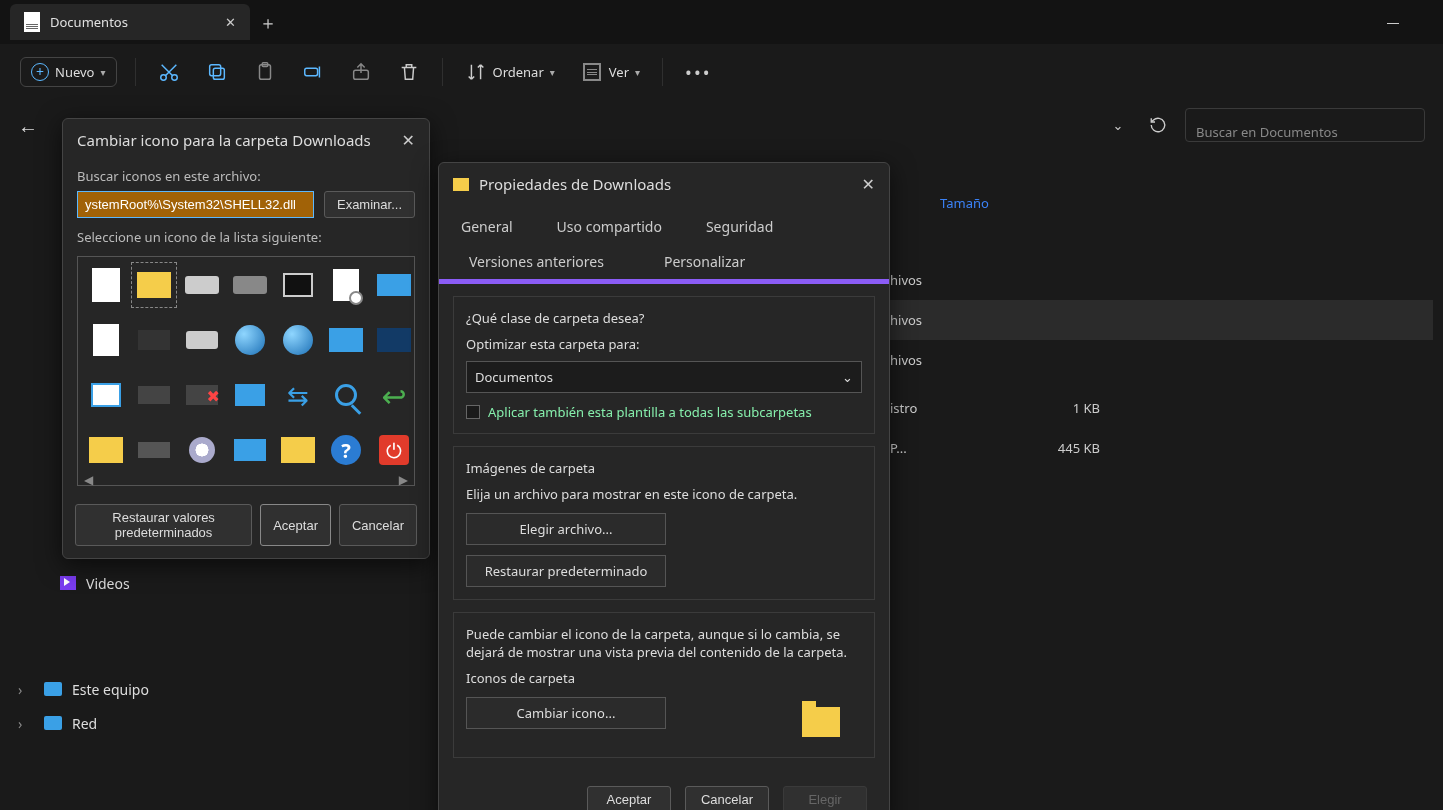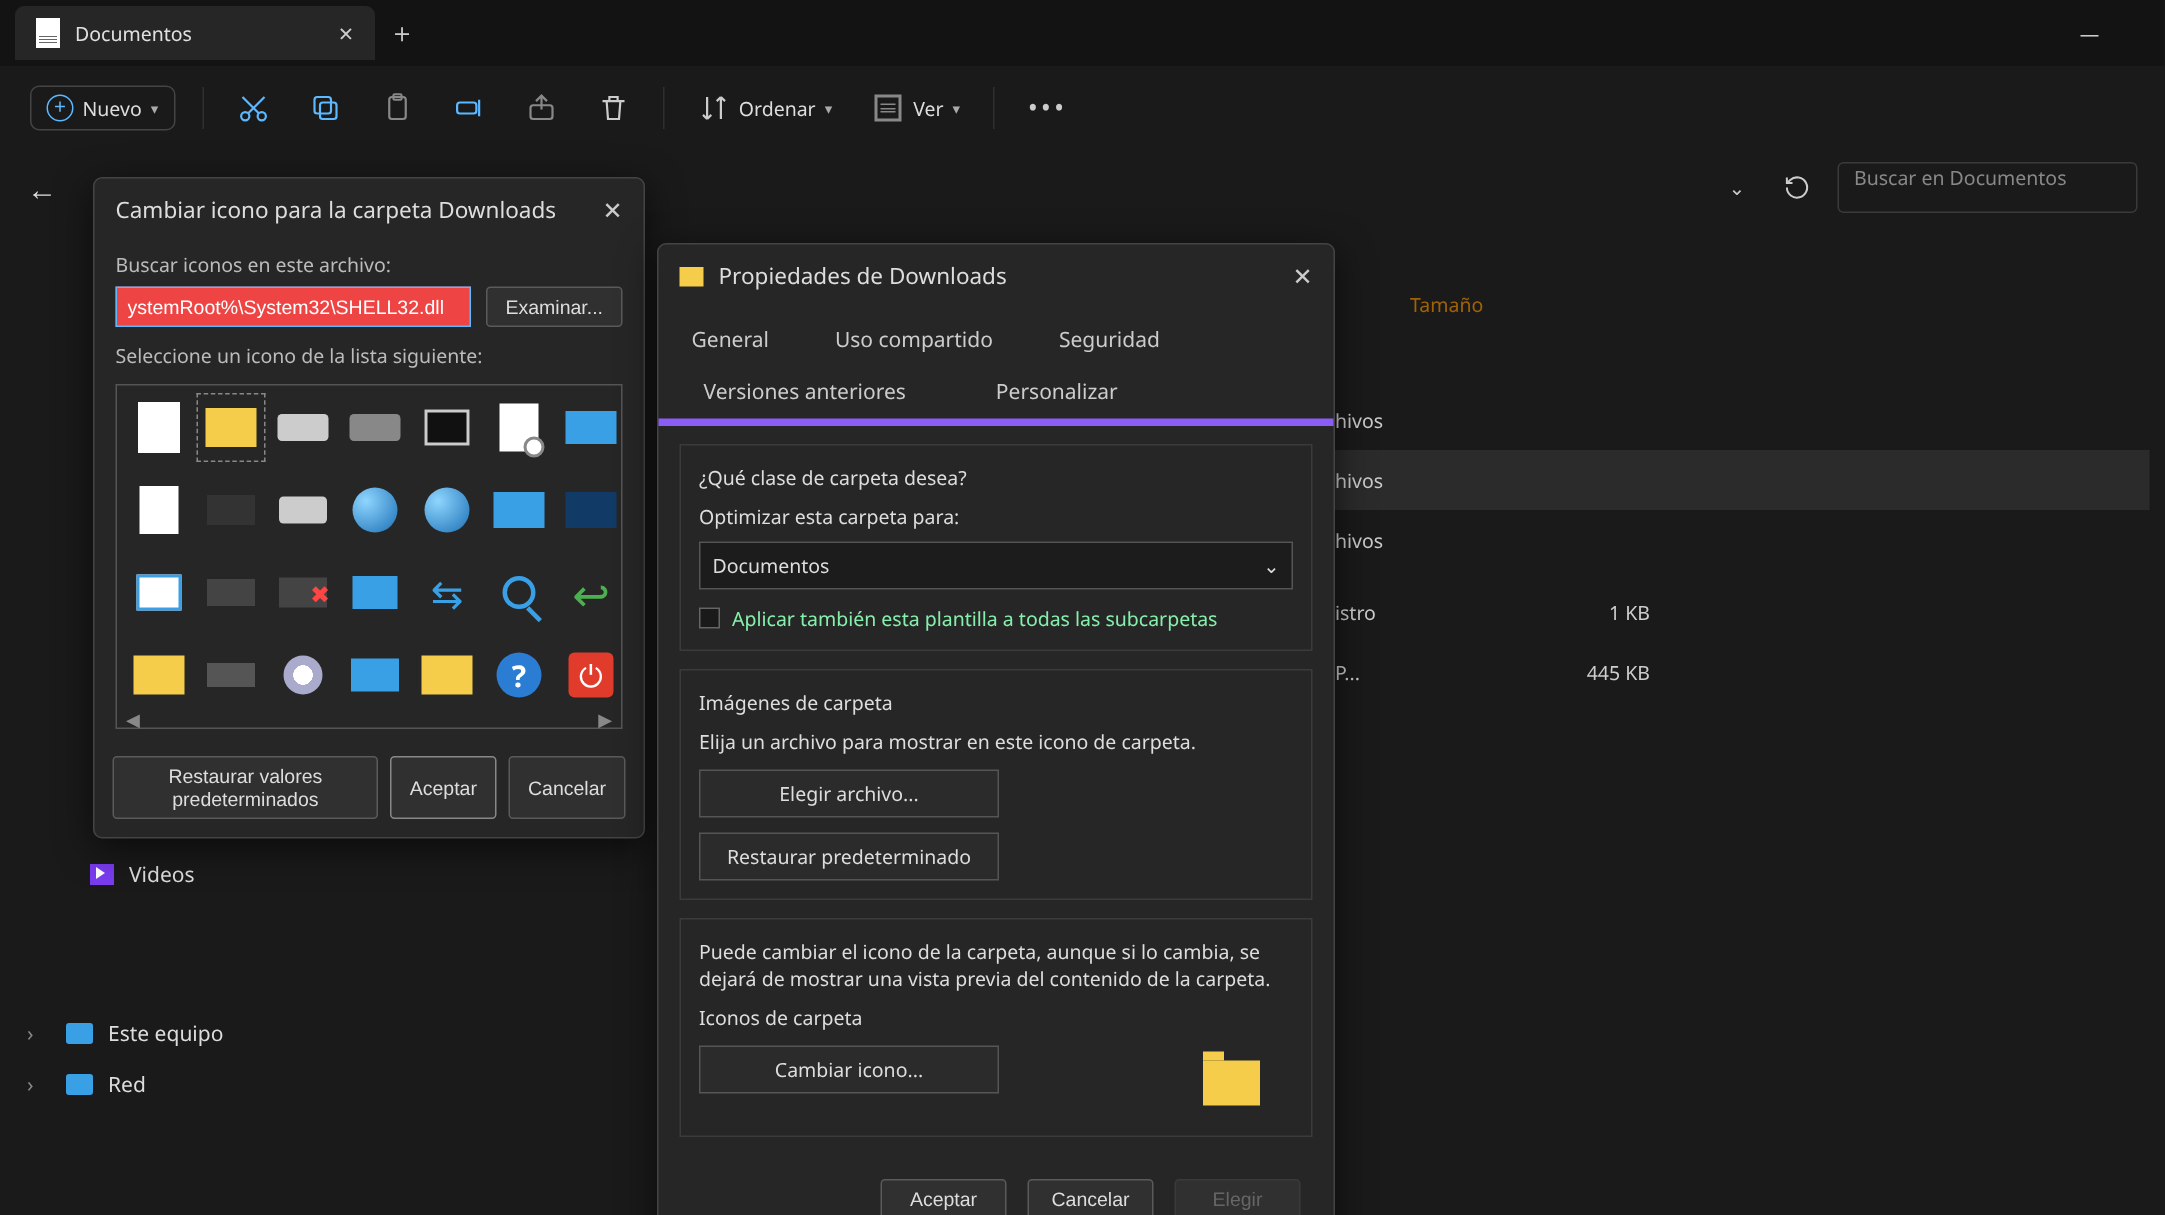--- a/index.html
+++ b/index.html
@@ -80,22 +80,22 @@
   .addrrow {
     display:flex; align-items:center; height:50px; padding:0 18px; gap:14px;
   }
   .back-arrow { color:#ddd; font-size:20px; cursor:pointer; }
   .addr-spacer { flex:1; }
   .addr-ctrl {
     width:26px; height:26px; display:flex; align-items:center; justify-content:center;
     color:#ccc; cursor:pointer;
   }
   .search-box {
-    width: 200px; height:34px; border:1px solid #3a3a3a; border-radius:4px;
-    display:flex; align-items:flex-start; padding:0 10px; color:#888;
+    width: 240px; height:34px; border:1px solid #3a3a3a; border-radius:4px;
+    display:flex; align-items:flex-end; padding:0 10px; color:#888;
   }
   
   .content {
     position:absolute; left:0; right:0; top:150px; bottom:0;
   }
   .sidebar {
     position:absolute; left:0; top:0; bottom:0; width:260px; padding:6px 0;
   }
   .sbitem {
     display:flex; align-items:center; gap:10px; height:34px;
@@ -129,21 +129,21 @@
   }
   .dlg-title { flex:1; font-size:15px; }
   .dlg-close { color:#ccc; cursor:pointer; font-size:16px; }
   .dlg-body { padding: 0 14px 14px; }
   .dlg-section-label { color:#bbb; margin: 6px 0; }
   .dlg-input-row { display:flex; gap:10px; align-items:center; }
   .dlg-input {
     flex:1; background:#111; border:1px solid #5cb8ff; color:#fff;
     padding:5px 7px; font-size:13px;
   }
-  .dlg-input.selected{ background:#ef4444; }
+  .dlg-input.selected{ background:#a16207; }
   .dlg-btn {
     background:#303030; border:1px solid #5a5a5a; color:#ddd;
     padding:5px 12px; cursor:pointer; border-radius:3px; font-size:13px;
   }
   .dlg-btn:focus, .dlg-btn.primary{ border-color:#888; }
   .icon-grid {
     margin-top:10px; border:1px solid #555; padding:6px;
     display:grid; grid-template-columns: repeat(7, 44px); gap:4px;
     height: 230px; position:relative;
   }
@@ -193,21 +193,21 @@
     display:flex; gap:14px; justify-content:flex-end; padding:14px 22px;
   }
   .props-footer .dlg-btn { min-width:84px; }
   .props-footer .dlg-btn.disabled { color:#666; border-color:#3a3a3a; }
 
   
   .sq-lines{
     width:18px;height:18px;border:2px solid #888;display:flex;flex-direction:column;justify-content:space-evenly;padding:2px 2px;
   }
   .sq-lines i{display:block;height:1px;background:#888;}
-  .hivos-col-header{ position:absolute; left:940px; top:44px; color:#a16207; }
+  .hivos-col-header{ position:absolute; left:940px; top:44px; color:#3b82f6; }
 
 </style>
 </head>
 <body>
 
 <div class="tabbar">
   <div class="tab">
     <span class="icon-doc"></span>
     <span>Documentos</span>
     <span class="tab-close">✕</span>

